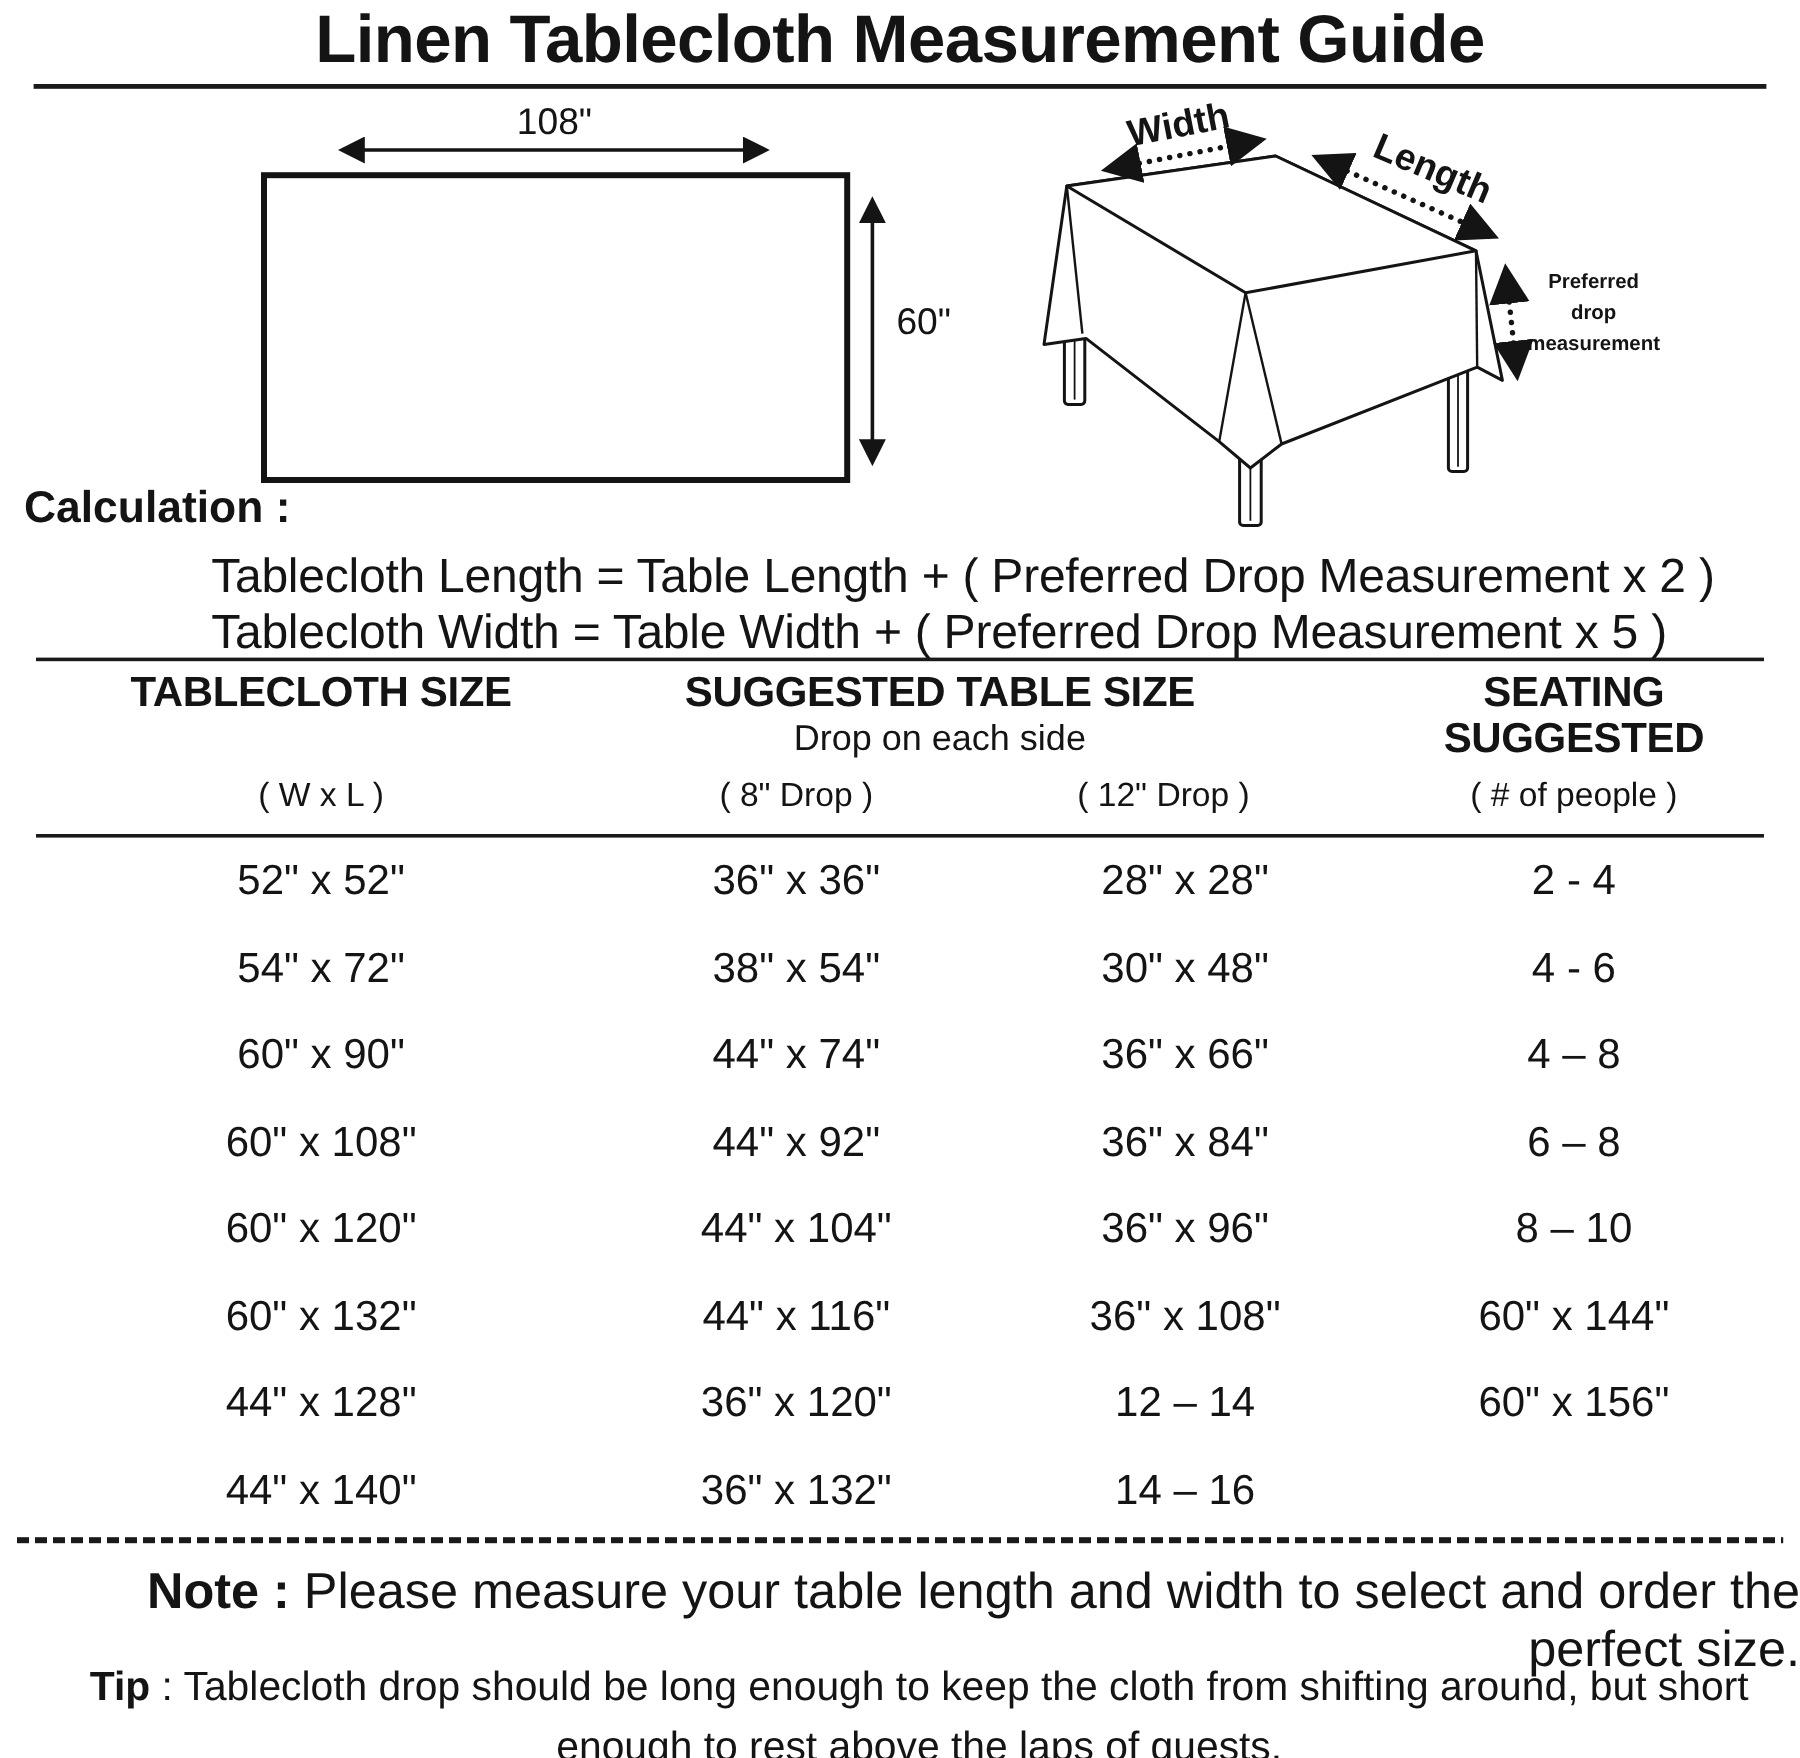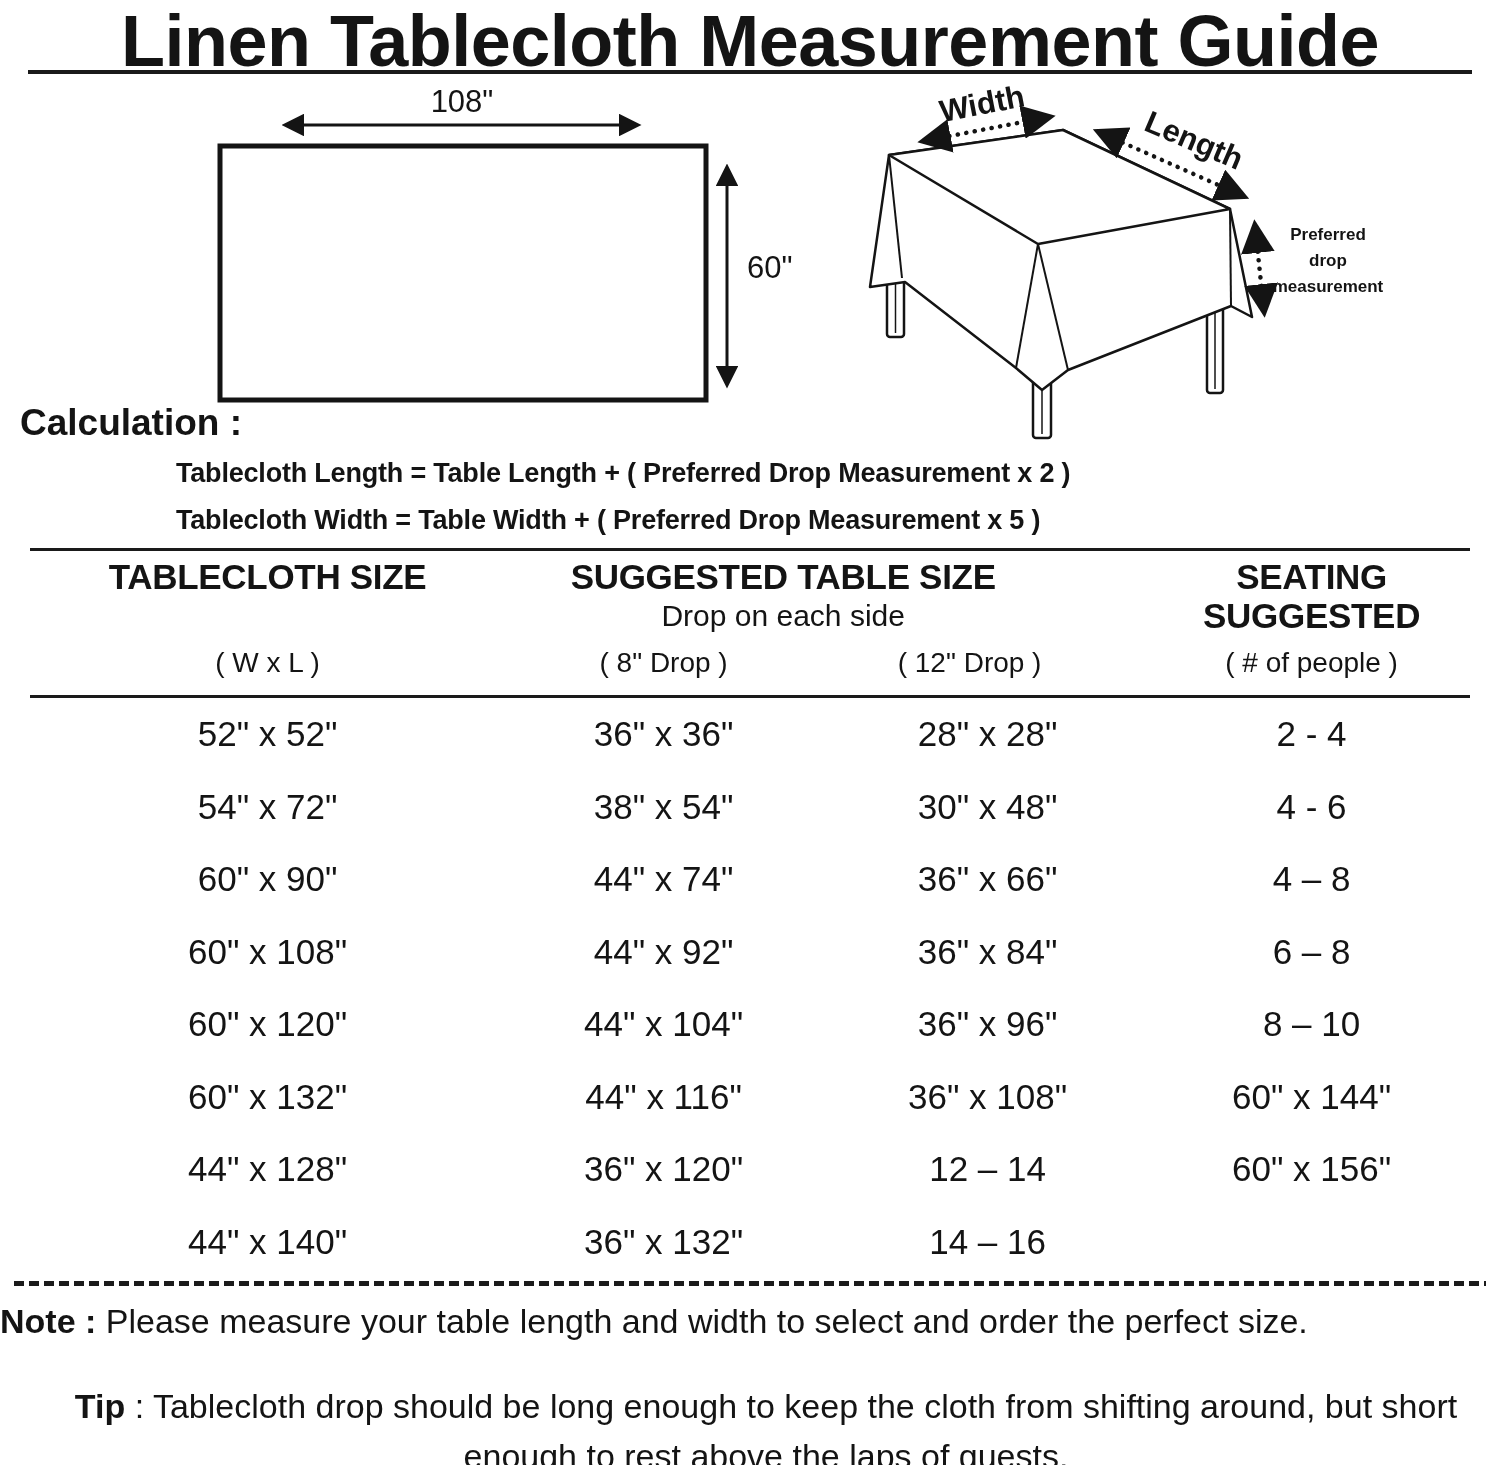--- a/index.html
+++ b/index.html
@@ -3,47 +3,47 @@
 <meta charset="utf-8">
 <style>
   html,body{margin:0;padding:0}
   body{
     width:1500px;height:1465px;position:relative;overflow:hidden;
     background:#ffffff;color:#141414;
     font-family:"Liberation Sans","DejaVu Sans",sans-serif;
   }
   .title{
     position:absolute;top:2px;left:0;width:100%;margin:0;
-    text-align:center;font-size:72px;font-weight:700;line-height:1.1;
+    text-align:center;font-size:56px;font-weight:700;line-height:1.1;
     letter-spacing:-0.5px;
   }
   .hr-title{position:absolute;top:70px;left:28px;right:28px;height:4px;background:#1a1a1a}
   .flat-svg{position:absolute;left:140px;top:80px}
   .sketch-svg{position:absolute;left:850px;top:70px}
   .calc-heading{position:absolute;left:20px;top:402px;font-size:37px;font-weight:700}
-  .calc-line{position:absolute;left:176px;font-size:27px;font-weight:700;letter-spacing:-0.2px;white-space:nowrap}
+  .calc-line{position:absolute;left:176px;font-size:40px;font-weight:400;letter-spacing:-0.2px;white-space:nowrap}
   .calc-line.l1{top:458px}
   .calc-line.l2{top:505px}
   .hr-top{position:absolute;top:548px;left:30px;right:30px;height:3px;background:#1a1a1a}
   .size-table{position:absolute;top:558px;left:30px;width:1440px}
   .thead{display:grid;grid-template-columns:33% 45% 22%}
   .th{font-size:35px;font-weight:700;text-align:center;line-height:1.1;letter-spacing:-0.3px}
   .th-sub{display:block;font-size:30px;font-weight:400;letter-spacing:0;margin-top:2px}
   .shift-l{transform:translateX(-46px)}
   .shift-s{transform:translateX(-18px)}
   .subhead{display:grid;grid-template-columns:33% 22% 23% 22%;margin-top:12px;font-size:28px}
   .subhead div{text-align:center;white-space:nowrap}
   .head-rule{border-top:3px solid #1a1a1a;margin-top:16px}
   .tbody{display:grid;grid-template-columns:33% 22% 23% 22%;grid-auto-rows:72.5px;font-size:35px}
   .td{display:flex;align-items:center;justify-content:center;white-space:nowrap}
   .dashed{
     position:absolute;top:1281px;left:14px;right:14px;height:5px;
     background:repeating-linear-gradient(to right,#1a1a1a 0 10px,transparent 10px 15px);
   }
-  .note{position:absolute;top:1302px;left:0;width:100%;margin:0;text-align:left;font-size:34px}
+  .note{position:absolute;top:1302px;left:0;width:100%;margin:0;text-align:right;font-size:42px}
   .note b{font-weight:700}
   .tip{
     position:absolute;top:1366px;left:0;width:100%;margin:16px;box-sizing:border-box;
     padding:0 10px;text-align:center;font-size:34px;line-height:1.47;
   }
   .tip b{font-weight:700}
   svg text{font-family:"Liberation Sans","DejaVu Sans",sans-serif;fill:#141414}
 </style>
 </head>
 <body>

